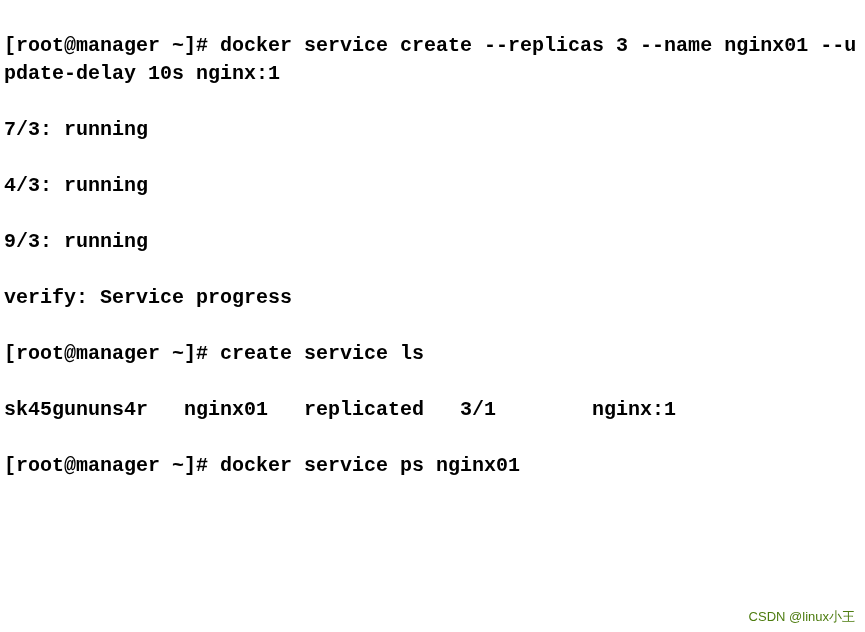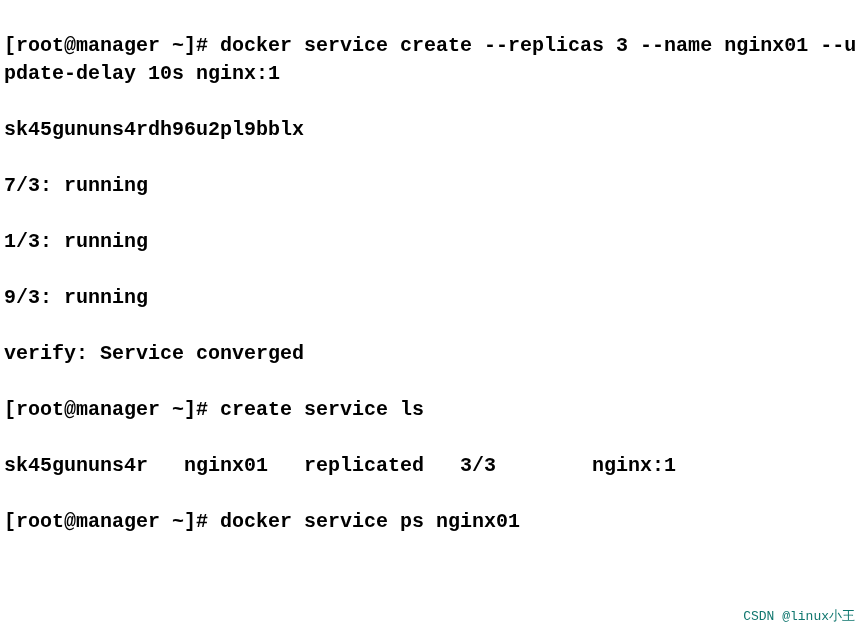--- a/index.html
+++ b/index.html
@@ -24,39 +24,38 @@
       white-space: pre-wrap;
       word-break: break-all;
     }
     .line {
       display: block;
     }
     .watermark {
       position: absolute;
       bottom: 6px;
       right: 10px;
-      font-family: Liberation Mono, monospace;
+      font-family: Liberation Sans, sans-serif;
       font-size: 13px;
       font-weight: normal;
-      color: #0f766e;
+      color: #4d7c0f;
       margin-left: 20px;
     }
   </style>
 </head>
 <body>
 
 <div class="terminal">
 <span class="line"><span>[root@manager ~]# </span><span>docker service create --replicas 3 --name nginx01 --update-delay 10s nginx:1</span></span>
-<span class="line">sk45gununs4rdh96u2pl9bblx</span>
 <span class="line">7/3: running</span>
-<span class="line">1/3: running</span>
+<span class="line">4/3: running</span>
 <span class="line">9/3: running</span>
-<span class="line">verify: Service converged</span>
+<span class="line">verify: Service progress</span>
 <span class="line"><span>[root@manager ~]# </span><span>create service ls</span></span>
-<span class="line">sk45gununs4r   nginx01   replicated   3/3        nginx:1</span>
+<span class="line">sk45gununs4r   nginx01   replicated   3/1        nginx:1</span>
 <span class="line"><span>[root@manager ~]# </span><span>docker service ps nginx01</span></span>
 
 
 
 
 
 </div>
 
 <div class="watermark">CSDN @linux小王</div>
 

